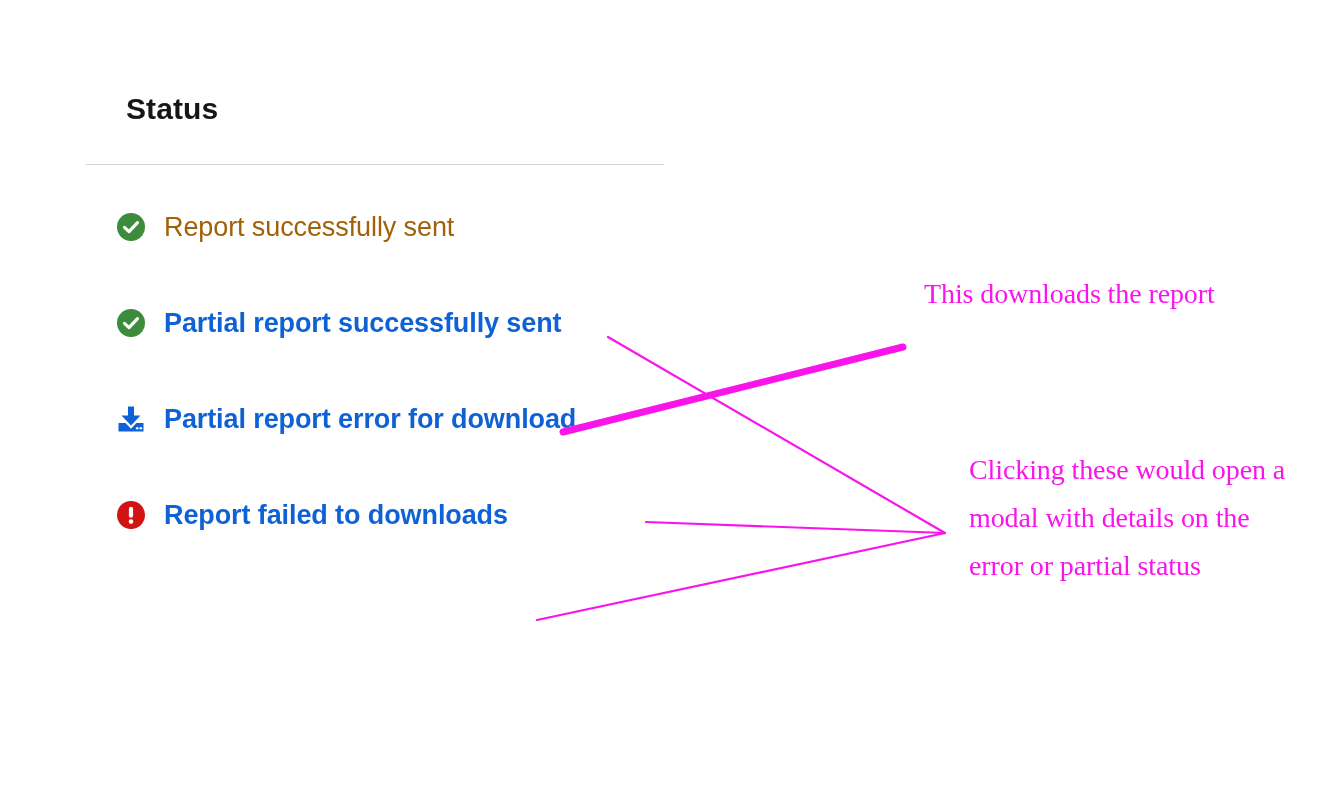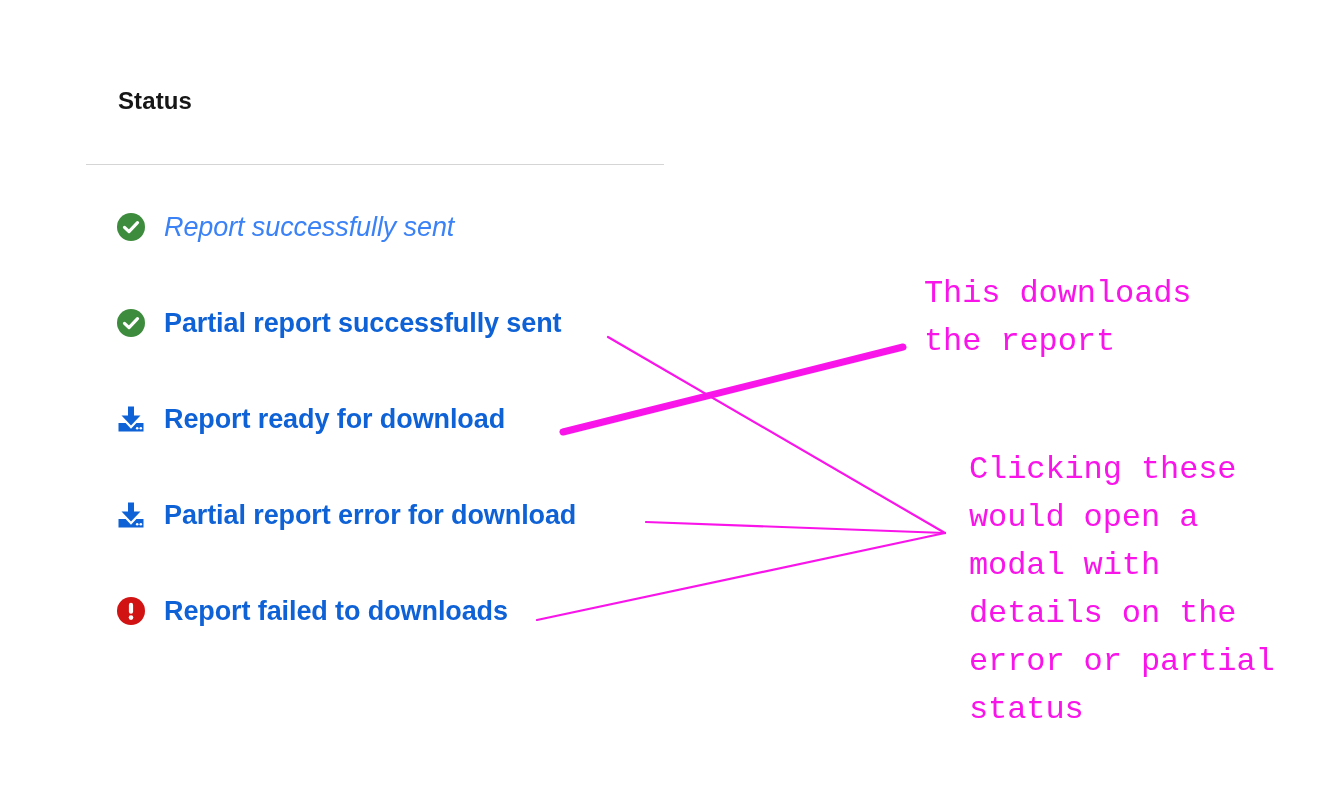--- a/index.html
+++ b/index.html
@@ -19,26 +19,26 @@
   
   #status-panel {
     position: absolute;
     left: 86px;
     top: 86px;
     width: 600px;
   }
 
   #page-title {
     font-family: "Liberation Sans", sans-serif;
-    font-size: 24px;
+    font-size: 30px;
     font-weight: bold;
     color: #161616;
     letter-spacing: 0.1px;
     line-height: 30px;
-    margin: 0;
+    margin: 8px;
     padding: 0 0 0 32px;
   }
 
   #section-divider {
     position: absolute;
     left: 0px;
     top: 78px;
     width: 578px;
     height: 1px;
     background: #d5d5d5;
@@ -75,22 +75,21 @@
     margin-left: 78px;
     font-family: "Liberation Sans", sans-serif;
     font-size: 27px;
     line-height: 30px;
     font-weight: 400;
     letter-spacing: -0.1px;
     white-space: nowrap;
   }
 
   .status-label.plain {
-    color: #3b82f6;
-    font-style: italic;
+    color: #a16207;
   }
 
   .status-label.link {
     color: #0f62d6;
     cursor: pointer;
     text-decoration: none;
     font-weight: bold;
   }
 
   
@@ -98,23 +97,23 @@
     position: absolute;
     left: 0;
     top: 0;
     width: 1334px;
     height: 796px;
     pointer-events: none;
   }
 
   .annotation-note {
     position: absolute;
-    font-family: Liberation Mono, monospace;
+    font-family: Liberation Serif, serif;
     color: #f914ea;
-    font-size: 32px;
+    font-size: 28px;
     line-height: 48px;
     font-weight: 400;
     letter-spacing: -0.1px;
   }
 
   #annotation-download-note {
     left: 924px;
     top: 270px;
     width: 300px;
   }
@@ -150,34 +149,20 @@
     <li class="status-row">
       <span class="status-icon">
         <svg width="30" height="30" viewBox="0 0 30 30" aria-hidden="true">
           <circle cx="15" cy="15" r="14" fill="#3d8b3d"></circle>
           <path d="M8.5 15.4 L13 19.6 L21.5 10.6" fill="none" stroke="#ffffff" stroke-width="3.2" stroke-linecap="round" stroke-linejoin="round"></path>
         </svg>
       </span>
       <span class="status-label link">Partial report successfully sent</span>
     </li>
 
-    <li class="status-row">
-      <span class="status-icon">
-        <svg width="30" height="30" viewBox="0 0 30 30" aria-hidden="true">
-
-          <rect x="12" y="2.5" width="6" height="11" fill="#0f62d6"></rect>
-          <path d="M5.5 11.5 L24.5 11.5 L15 21.5 Z" fill="#0f62d6"></path>
-
-          <path d="M2.5 19 L9.6 19 L15 24.7 L20.4 19 L27.5 19 L27.5 27.5 L2.5 27.5 Z" fill="#0f62d6"></path>
-          <circle cx="21.2" cy="24.2" r="1.3" fill="#ffffff"></circle>
-          <circle cx="24.8" cy="24.2" r="1.3" fill="#ffffff"></circle>
-        </svg>
-      </span>
-      <span class="status-label link">Report ready for download</span>
-    </li>
 
     <li class="status-row">
       <span class="status-icon">
         <svg width="30" height="30" viewBox="0 0 30 30" aria-hidden="true">
           <rect x="12" y="2.5" width="6" height="11" fill="#0f62d6"></rect>
           <path d="M5.5 11.5 L24.5 11.5 L15 21.5 Z" fill="#0f62d6"></path>
           <path d="M2.5 19 L9.6 19 L15 24.7 L20.4 19 L27.5 19 L27.5 27.5 L2.5 27.5 Z" fill="#0f62d6"></path>
           <circle cx="21.2" cy="24.2" r="1.3" fill="#ffffff"></circle>
           <circle cx="24.8" cy="24.2" r="1.3" fill="#ffffff"></circle>
         </svg>

